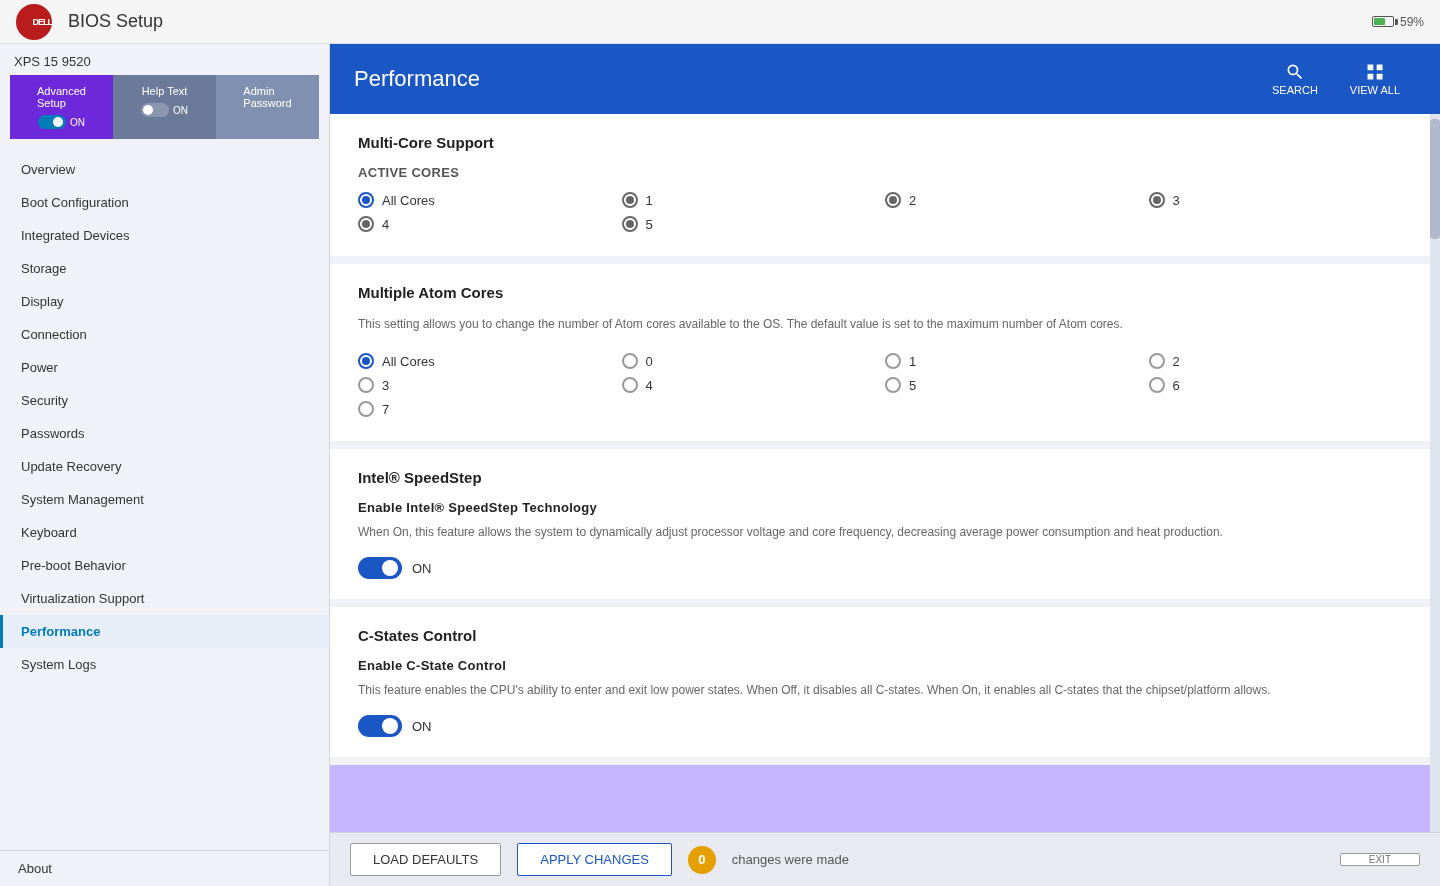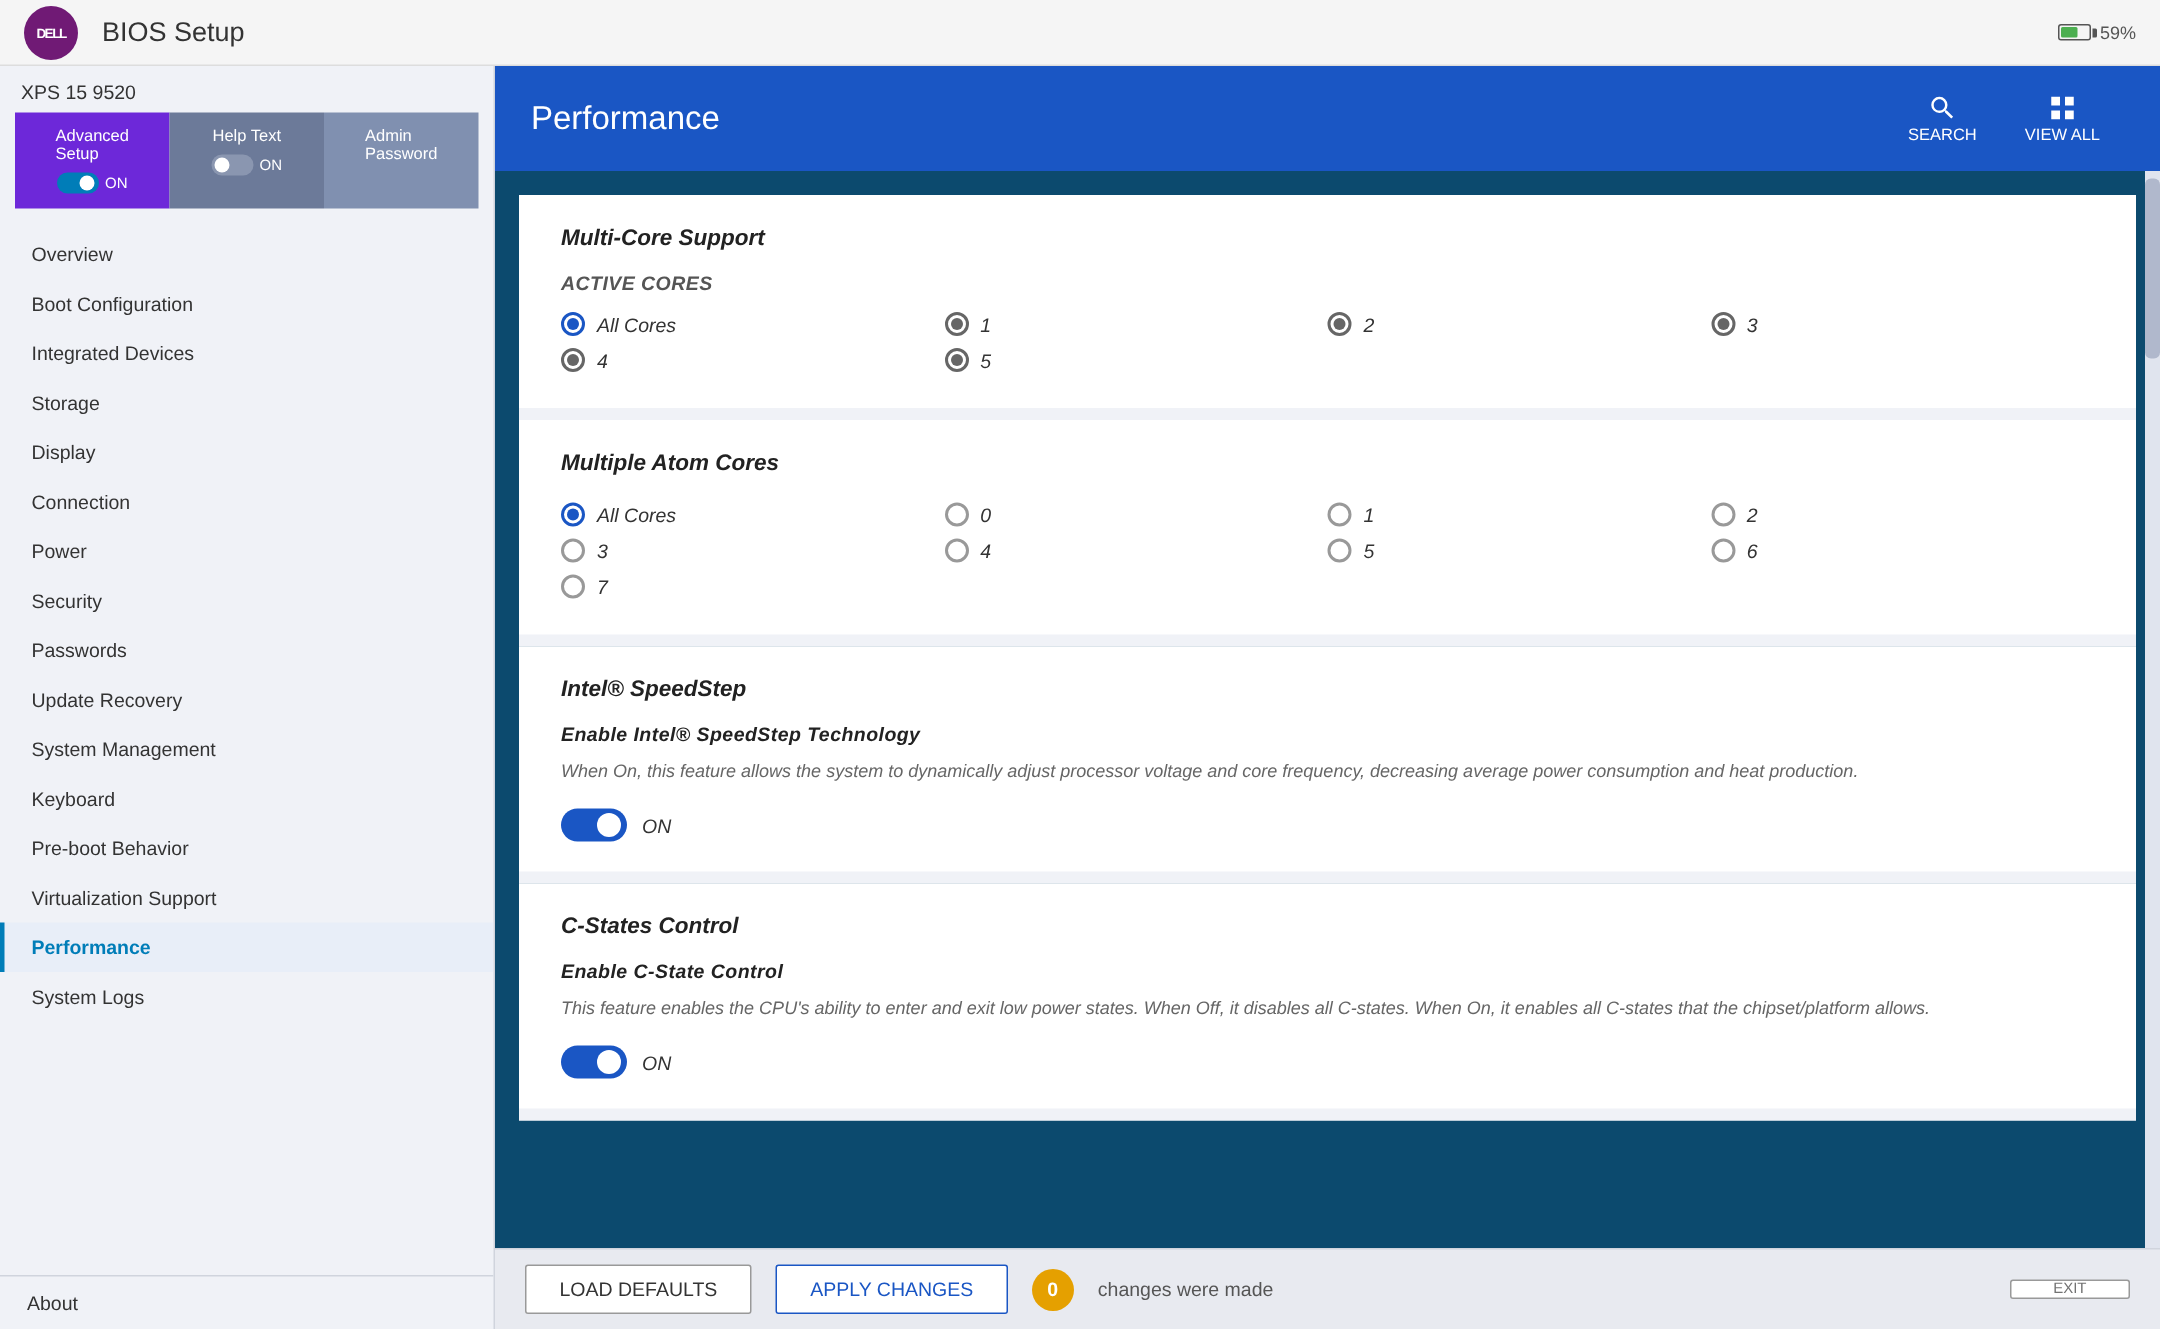--- a/index.html
+++ b/index.html
@@ -4,22 +4,22 @@
   <style>
     * { box-sizing: border-box; margin: 0; padding: 0; }
     body { font-family: 'Segoe UI', Arial, sans-serif; background: #e8eaf0; width: 1440px; height: 886px; overflow: hidden; font-size: 13px; }
 
     
     .top-bar {
       display: flex; align-items: center; background: #f5f5f5; height: 44px;
       border-bottom: 1px solid #ddd; padding: 0 16px; gap: 16px;
     }
     .dell-logo {
-      width: 36px; height: 36px; background: #701a75; border-radius: 50%;
-      display: flex; align-items: center; justify-content: center;
+      width: 36px; height: 36px; background: #b91c1c; border-radius: 50%;
+      display: flex; align-items: center; justify-content: flex-end;
       color: white; font-weight: bold; font-size: 11px; flex-shrink: 0;
     }
     .bios-title { font-size: 18px; font-weight: 400; color: #333; }
     .battery-info {
       margin-left: auto; display: flex; align-items: center; gap: 6px;
       font-size: 12px; color: #555;
     }
     .battery-icon {
       display: inline-flex; align-items: center; gap: 2px;
     }
@@ -87,21 +87,21 @@
     .content-header-title { font-size: 22px; font-weight: 400; }
     .header-actions { display: flex; gap: 0; }
     .header-action-btn {
       background: transparent; border: none; color: white; cursor: pointer;
       display: flex; flex-direction: column; align-items: center; gap: 2px;
       padding: 4px 16px; font-size: 11px;
     }
     .header-action-btn svg { width: 20px; height: 20px; fill: white; }
 
     
-    .content-scroll { flex: 1; overflow-y: auto; background: #0c4a6e; padding: 16px; position: relative; font-style: italic; }
+    .content-scroll { flex: 1; overflow-y: auto; background: #c4b5fd; padding: 0; position: relative; }
 
     
     .section { background: white; margin: 0; border-bottom: 8px solid #f0f2f7; padding: 20px 28px; }
 
     .section-title { font-size: 15px; font-weight: 600; color: #222; margin-bottom: 14px; }
     .subsection-title { font-size: 13px; font-weight: 600; color: #555; margin-bottom: 8px; text-transform: uppercase; letter-spacing: 0.3px; }
     .section-desc { font-size: 12px; color: #666; margin-bottom: 16px; line-height: 1.5; }
 
     
     .radio-grid { display: grid; grid-template-columns: repeat(4, 1fr); gap: 0 0; margin-bottom: 0; }
@@ -277,20 +277,21 @@
             <div class="radio-input gray-checked"></div>
             <span class="radio-label">5</span>
           </div>
           <div class="radio-option"></div>
           <div class="radio-option"></div>
         </div>
       </div>
 
       <div class="section">
         <div class="section-title">Multiple Atom Cores</div>
+        <div class="section-desc">This setting allows you to change the number of Atom cores available to the OS. The default value is set to the maximum number of Atom cores.</div>
         <div class="radio-grid">
           <div class="radio-option">
             <div class="radio-input checked"></div>
             <span class="radio-label">All Cores</span>
           </div>
           <div class="radio-option">
             <div class="radio-input"></div>
             <span class="radio-label">0</span>
           </div>
           <div class="radio-option">

